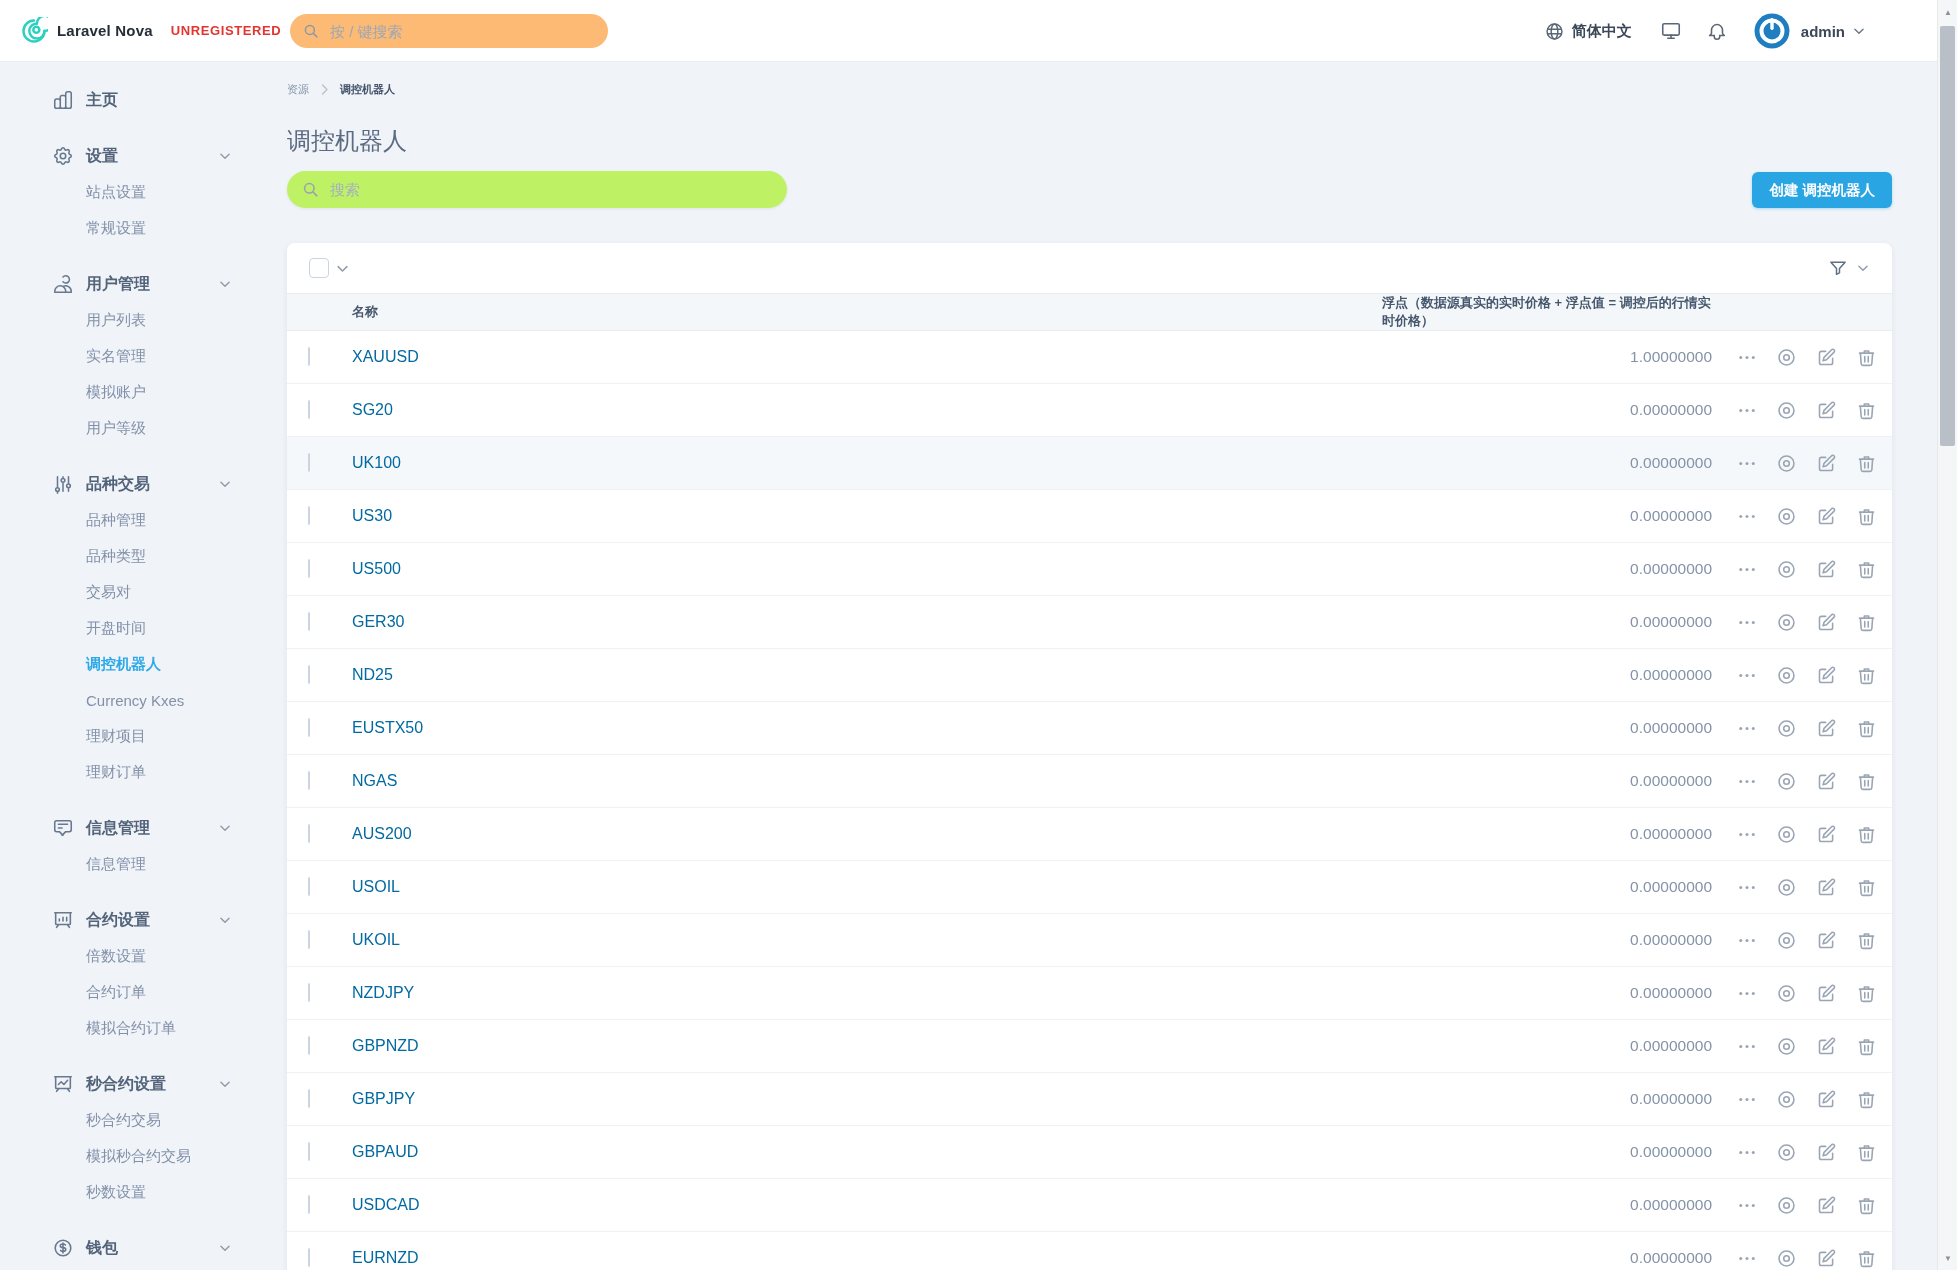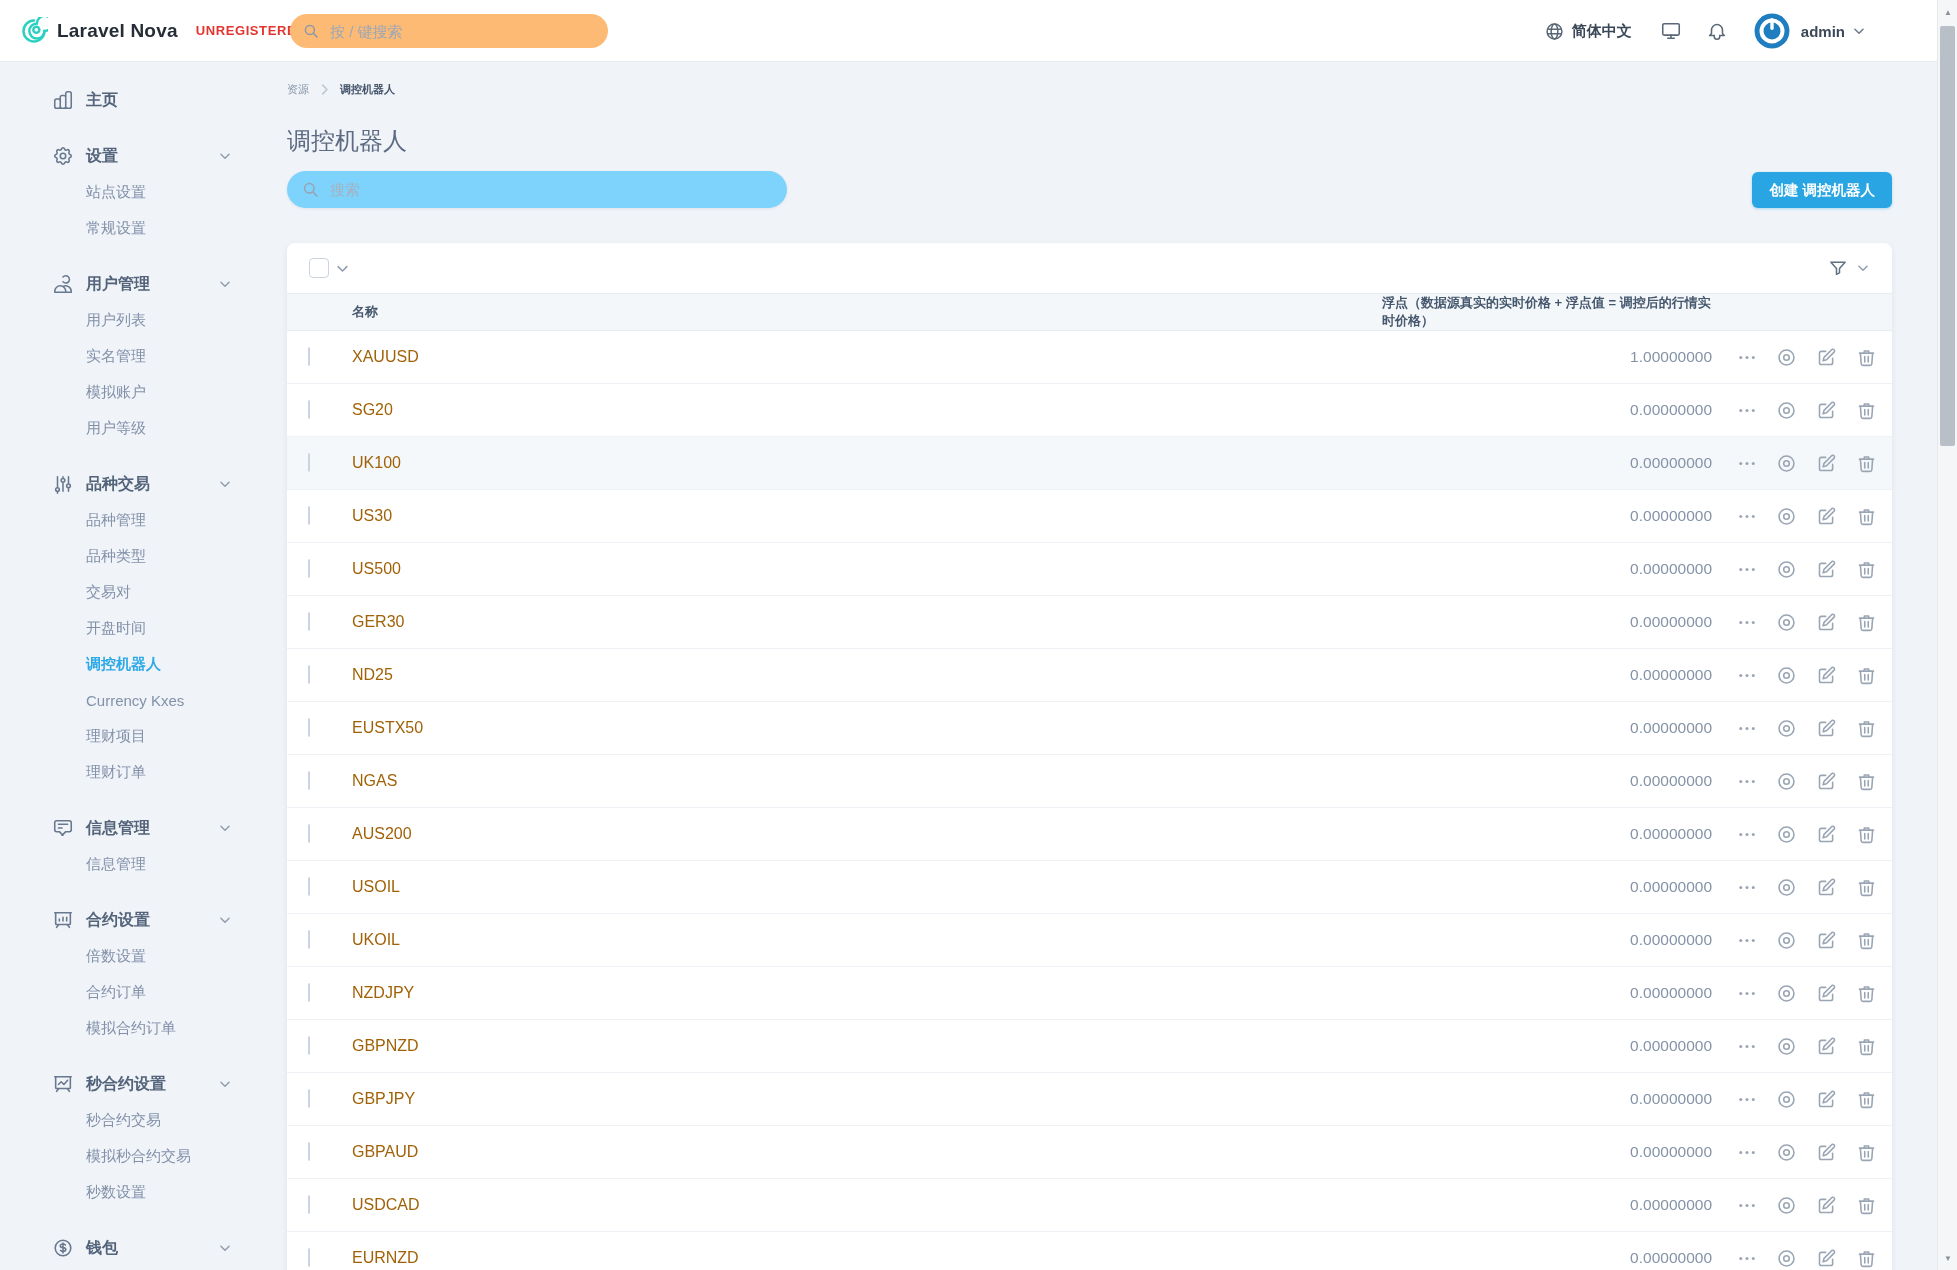--- a/index.html
+++ b/index.html
@@ -12,21 +12,21 @@
   .icon svg { width:100%; height:100%; display:block; }
 
   
   .topbar {
     position:absolute; top:0; left:0; width:1937px; height:62px;
     background:#ffffff; border-bottom:1px solid #e9edf3;
     display:flex; align-items:center;
   }
   .brand-wrap { display:flex; align-items:center; padding-left:20px; }
   .logo { width:28px; height:28px; }
-  .brand { font-size:19px; font-weight:bold; color:#252d37; margin-left:9px; letter-spacing:.2px; }
+  .brand { font-size:15px; font-weight:bold; color:#252d37; margin-left:9px; letter-spacing:.2px; }
   .badge-unreg { margin-left:18px; font-size:13px; font-weight:bold; color:#e3342f; letter-spacing:.6px; }
   .topbar-search {
     position:absolute; left:290px; top:14px; width:318px; height:34px;
     background:#fdba74; border-radius:17px; display:flex; align-items:center; padding:0 12px;
   }
   .topbar-search .icon { width:18px; height:18px; color:#8b98a9; flex:none; }
   .topbar-search input {
     border:none; outline:none; background:transparent; margin-left:10px; width:100%;
     font-size:15px; color:#4e5d78; font-family:inherit;
   }
@@ -54,21 +54,21 @@
 
   
   .main { position:absolute; left:287px; top:62px; width:1605px; }
   .breadcrumb { margin-top:20px; display:flex; align-items:center; font-size:11px; }
   .crumb-root { color:#8494a8; cursor:pointer; }
   .crumb-sep { width:15px; height:15px; color:#bcc6d2; margin:0 8px; }
   .crumb-current { color:#44546a; font-weight:bold; }
   .page-title { margin-top:28px; font-size:24px; color:#5c6b82; font-weight:400; }
   .controls { margin-top:14px; position:relative; height:37px; }
   .res-search {
-    position:absolute; left:0; top:0; width:500px; height:37px; background:#7dd3fc;
+    position:absolute; left:0; top:0; width:500px; height:37px; background:#bef264;
     border-radius:19px; box-shadow:0 1px 3px rgba(40,60,90,.08); display:flex; align-items:center; padding:0 14px;
   }
   .res-search .icon { width:19px; height:19px; color:#97a3b4; flex:none; }
   .res-search input { border:none; outline:none; background:transparent; margin-left:10px; width:100%; font-size:15px; color:#4e5d78; font-family:inherit; }
   .res-search input::placeholder { color:#a5b1c0; }
   .create-btn {
     position:absolute; right:0; top:1px; height:36px; padding:0 17px; border:none; cursor:pointer;
     background:#29a5e3; color:#fff; font-size:14.5px; font-weight:bold; border-radius:6px;
     font-family:inherit; display:flex; align-items:center; box-shadow:0 1px 3px rgba(41,165,227,.35);
   }
@@ -88,21 +88,21 @@
   table.res-table { width:100%; border-collapse:collapse; table-layout:fixed; }
   col.c-check { width:53px; } col.c-float { width:330px; } col.c-actions { width:180px; }
   thead th {
     height:37px; background:#f4f7fa; border-top:1px solid #e7ecf2; border-bottom:1px solid #e7ecf2;
     font-size:13px; font-weight:bold; color:#46586e; text-align:left;
   }
   th.th-name { padding-left:12px; }
   tbody td { height:53px; border-bottom:1px solid #eef2f7; }
   tr.row-hover td { background:#f5f8fb; }
   td.td-check { padding-left:21px; }
-  td.td-name { padding-left:12px; font-size:16px; color:#a16207; }
+  td.td-name { padding-left:12px; font-size:16px; color:#0369a1; }
   td.td-float { text-align:right; font-size:15.5px; color:#8493a8; }
   td.td-actions .act-wrap { display:flex; align-items:center; justify-content:flex-end; gap:19px; padding-right:15px; }
   .act { width:21px; height:21px; color:#9aa5b4; cursor:pointer; }
   .act.dots { width:20px; }
 
   
   .scrollbar { position:absolute; top:0; right:0; width:20px; height:1270px; background:#f5f6f7; border-left:1px solid #e6e8ea; }
   .sb-arrow { position:absolute; left:0; width:20px; height:20px; display:flex; align-items:center; justify-content:center; font-size:8px; color:#8a9099; }
   .sb-up { top:2px; } .sb-down { bottom:2px; }
   .sb-thumb { position:absolute; left:2px; width:15px; top:26px; height:420px; background:#b9bfc7; border-radius:2px; }

